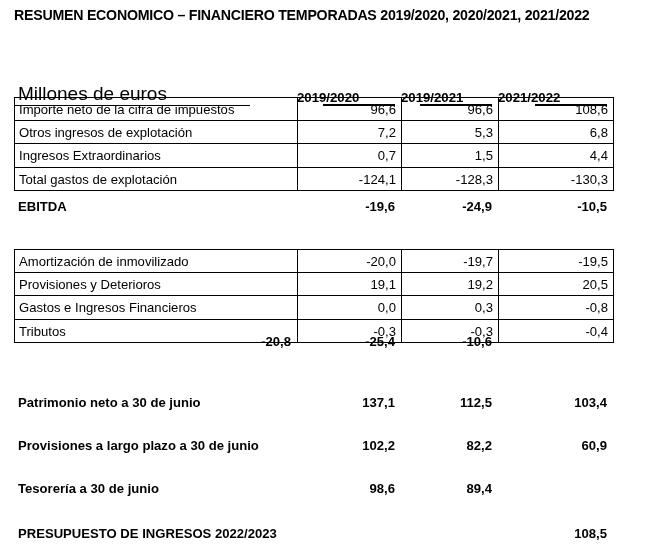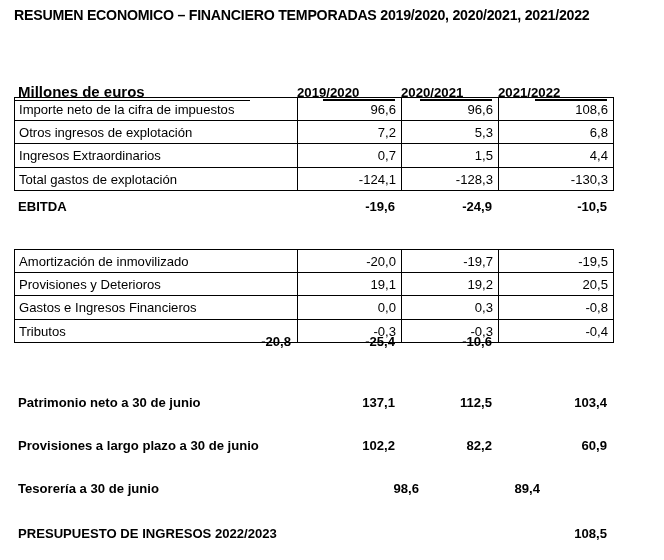--- a/index.html
+++ b/index.html
@@ -42,22 +42,22 @@
     display: grid;
     grid-template-columns: 283px 104px 97px 115px;
   }
 
   
   .head-row {
     top: 55px;
     height: 24px;
   }
   .head-label {
-    font-size: 15px;
-    font-weight: bold;
+    font-size: 19px;
+    font-weight: normal;
     padding-left: 4px;
     align-self: end;
     position: relative;
     margin-top: 28px;
   }
   .head-label .rule {
     position: absolute;
     left: 0px;
     right: 47px;
     bottom: -1px;
@@ -140,21 +140,21 @@
   <div class="grid head-row" style="top:55px;">
     <div class="head-label">
       <span>Millones de euros</span>
       <span class="rule"></span>
     </div>
     <div class="head-year">
       <span>2019/2020</span>
       <span class="rule"></span>
     </div>
     <div class="head-year">
-      <span>2020/2021</span>
+      <span>2019/2021</span>
       <span class="rule"></span>
     </div>
     <div class="head-year">
       <span>2021/2022</span>
       <span class="rule"></span>
     </div>
   </div>
 
   <div class="grid bordered" style="top:97px;">
     <div class="cell lbl">Importe neto de la cifra de impuestos</div>
@@ -220,21 +220,21 @@
     <div class="cell num">103,4</div>
   </div>
 
   <div class="grid summary-row" style="top:435px;">
     <div class="cell lbl">Provisiones a largo plazo a 30 de junio</div>
     <div class="cell num">102,2</div>
     <div class="cell num">82,2</div>
     <div class="cell num">60,9</div>
   </div>
 
-  <div class="grid summary-row" style="top:478px;gap:24px;">
+  <div class="grid summary-row" style="top:478px;">
     <div class="cell lbl">Tesorería a 30 de junio</div>
     <div class="cell num">98,6</div>
     <div class="cell num">89,4</div>
   </div>
 
   <div class="grid summary-row" style="top:523px;">
     <div class="cell lbl">PRESUPUESTO DE INGRESOS 2022/2023</div>
     <div class="cell num"></div>
     <div class="cell num"></div>
     <div class="cell num">108,5</div>

